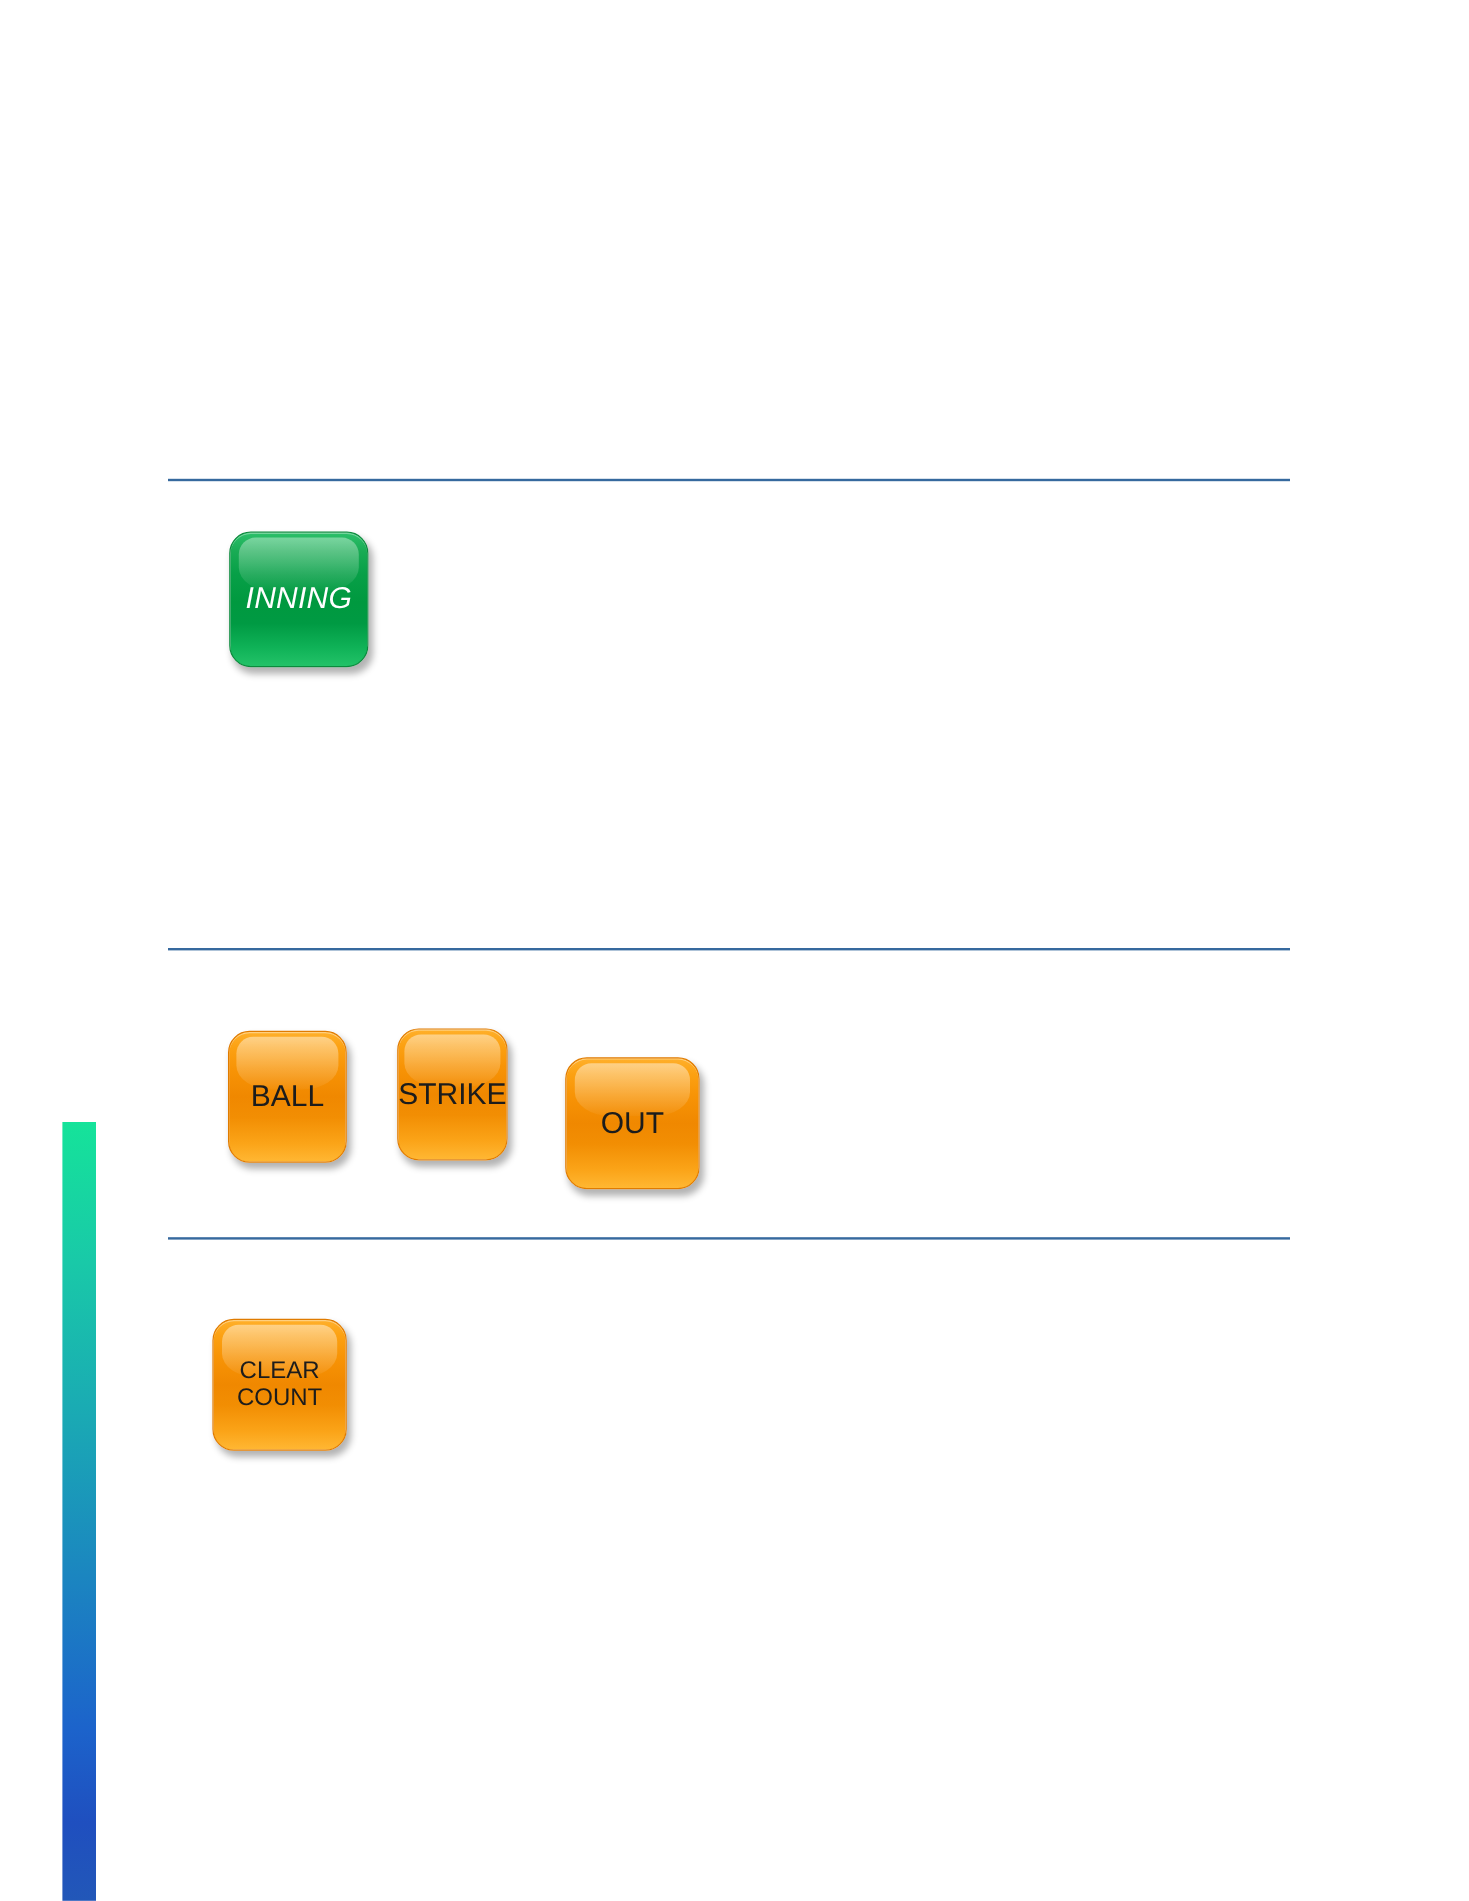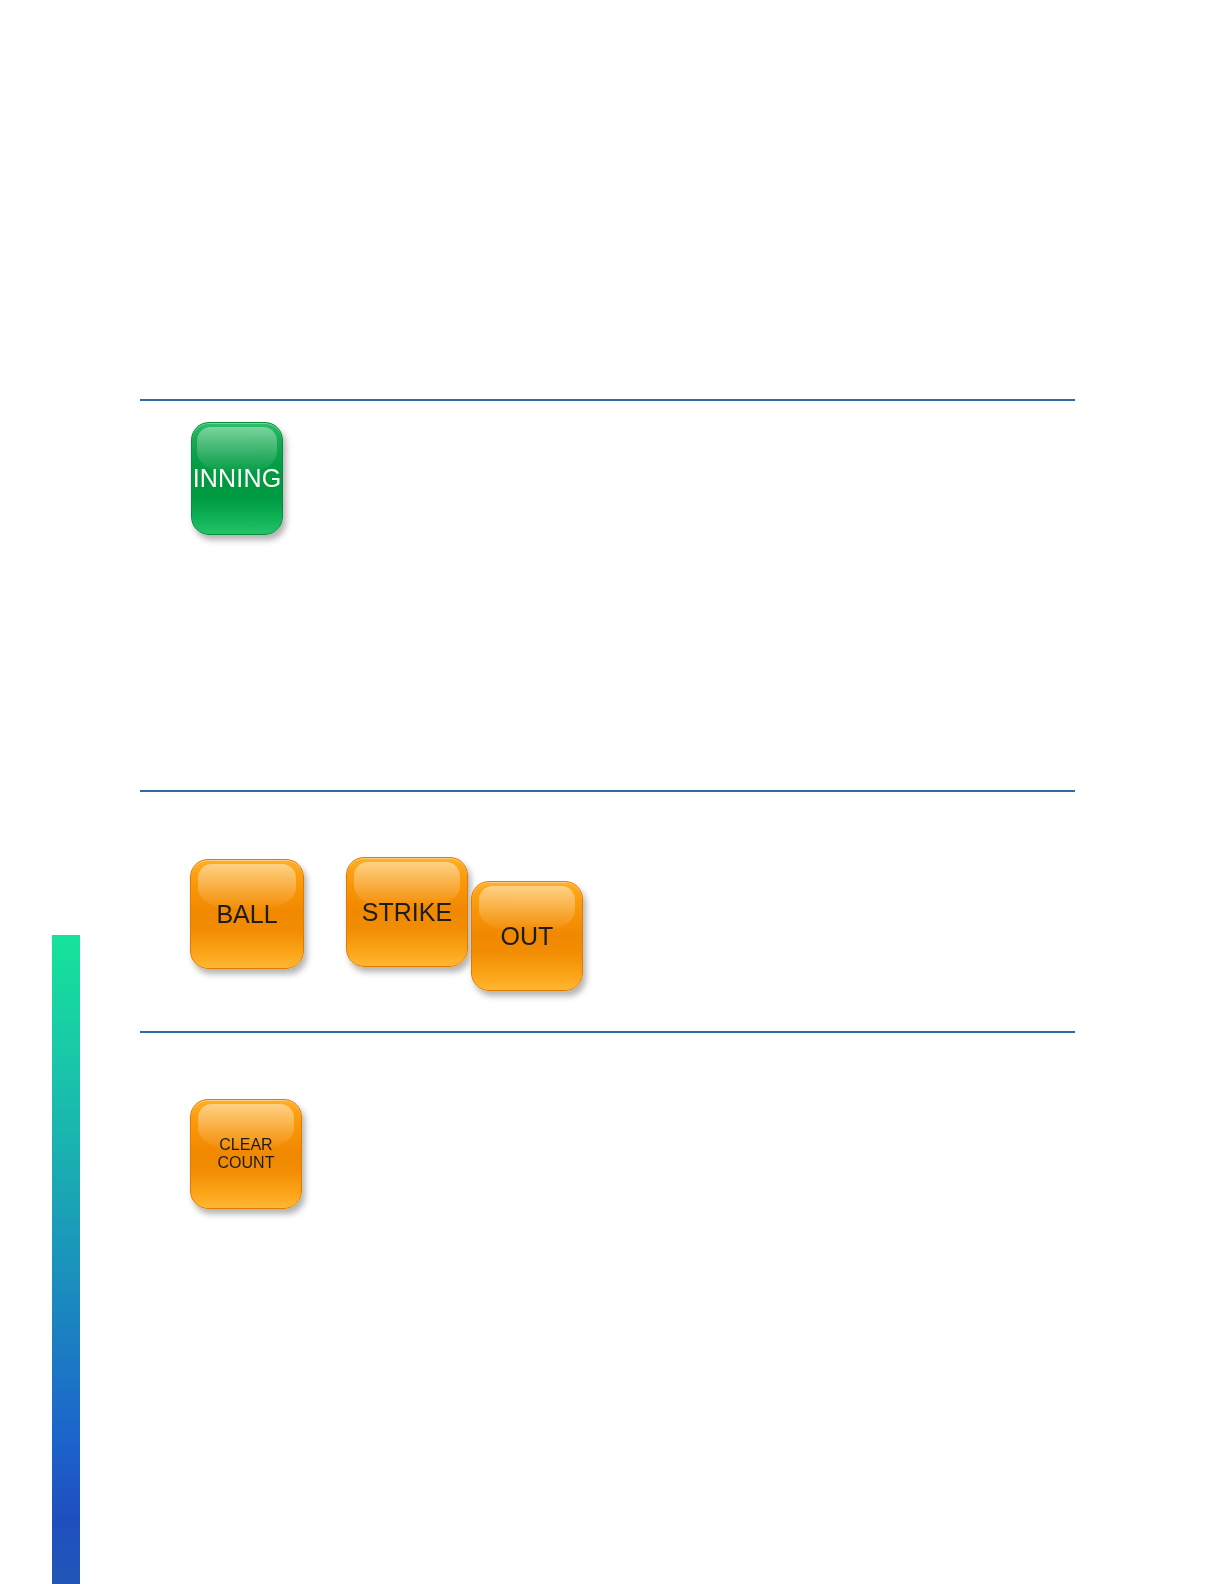--- a/index.html
+++ b/index.html
@@ -108,25 +108,25 @@
     background: linear-gradient(to bottom, rgba(255,255,255,0.45), rgba(255,255,255,0.03));
     pointer-events: none;
   }
   .btn .label {
     position: relative;
     z-index: 2;
     white-space: pre-line;
   }
 
   
-  #btn-inning { left: 191px; top: 422px;  width: 92px; height: 113px; }
-  #btn-ball   { left: 190px; top: 859px;  width: 114px; height: 110px; }
-  #btn-strike { left: 346px; top: 857px;  width: 122px; height: 110px; }
+  #btn-inning { left: 191px; top: 443px;  width: 116px; height: 113px; font-style: italic; }
+  #btn-ball   { left: 190px; top: 859px;  width: 99px; height: 110px; }
+  #btn-strike { left: 331px; top: 857px;  width: 92px; height: 110px; }
   #btn-out    { left: 471px; top: 857px;  width: 112px; height: 110px; margin-top: 24px; }
-  #btn-clear  { left: 190px; top: 1099px; width: 112px; height: 110px; font-size: 16px; }
+  #btn-clear  { left: 177px; top: 1099px; width: 112px; height: 110px; font-size: 20px; }
 </style>
 </head>
 <body>
 
 <div class="left-bar"></div>
 
 <div class="rule r1"></div>
 <div class="rule r2"></div>
 <div class="rule r3"></div>
 

